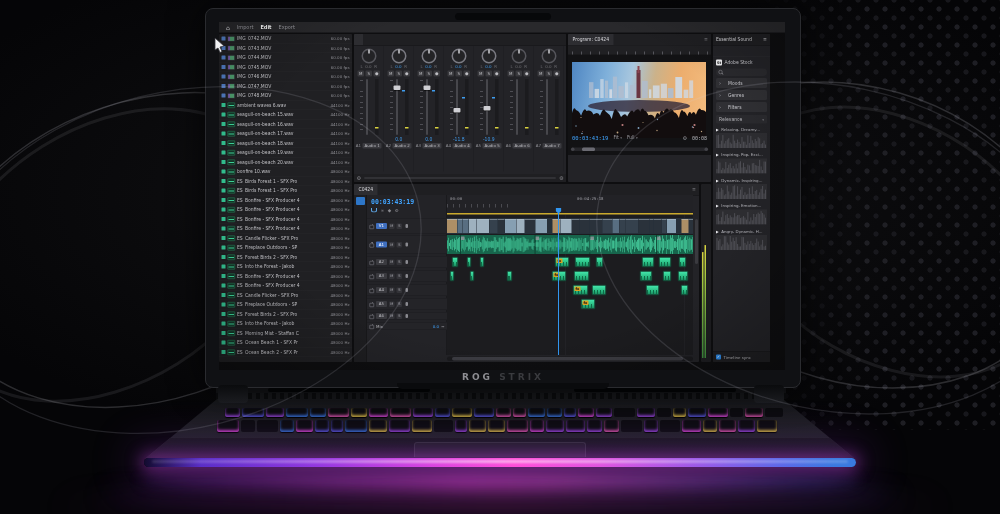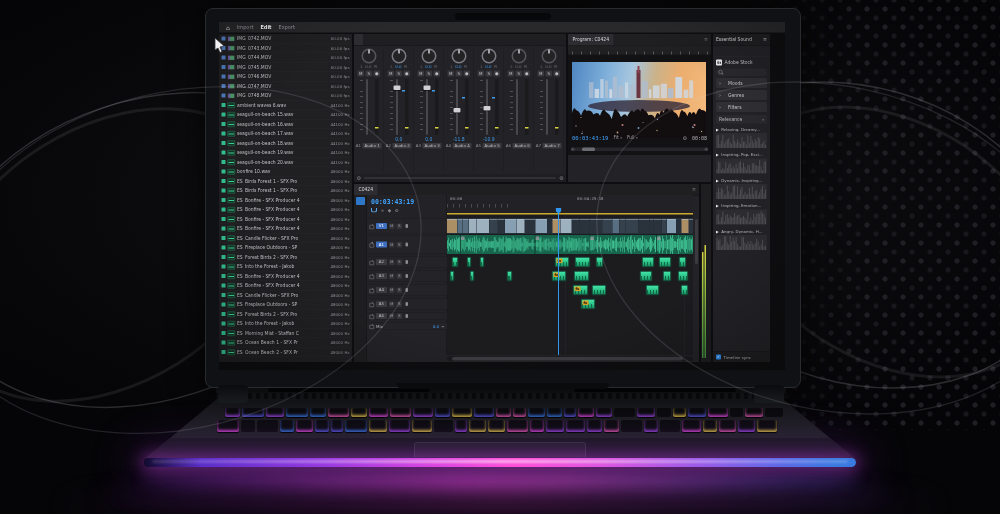--- a/index.html
+++ b/index.html
@@ -1411,20 +1411,24 @@
               <span></span>
               <span></span>
             </div>
 
         </div>
 
       </div>
     </div>
     <div class="screen-shade"></div>
 
+    <div class="brand">
+      <span>ROG</span>
+      <span class="dim">STRIX</span>
+    </div>
     <div class="lidnotch"></div>
   </div>
 
   <div class="hingebar">
     <span class="slot" style="left:52px;width:162px;"></span>
     <span class="slot" style="left:358px;width:162px;"></span>
   </div>
   <div class="hinge" style="left:218px;"></div>
   <div class="hinge" style="left:754px;"></div>
 

